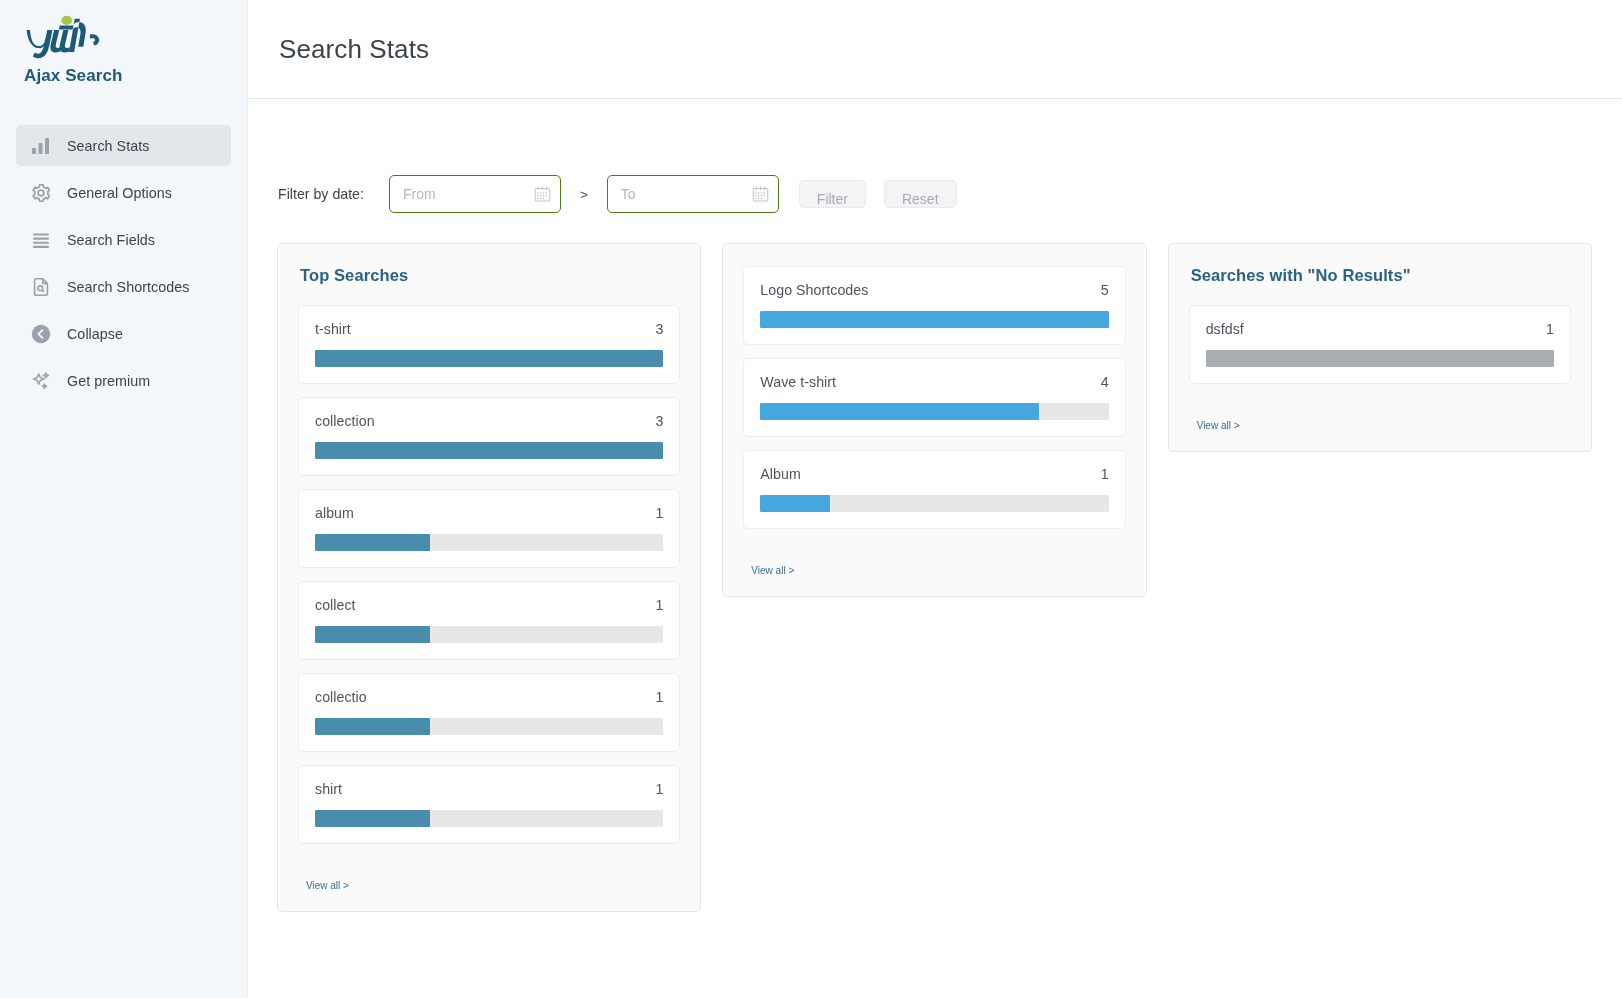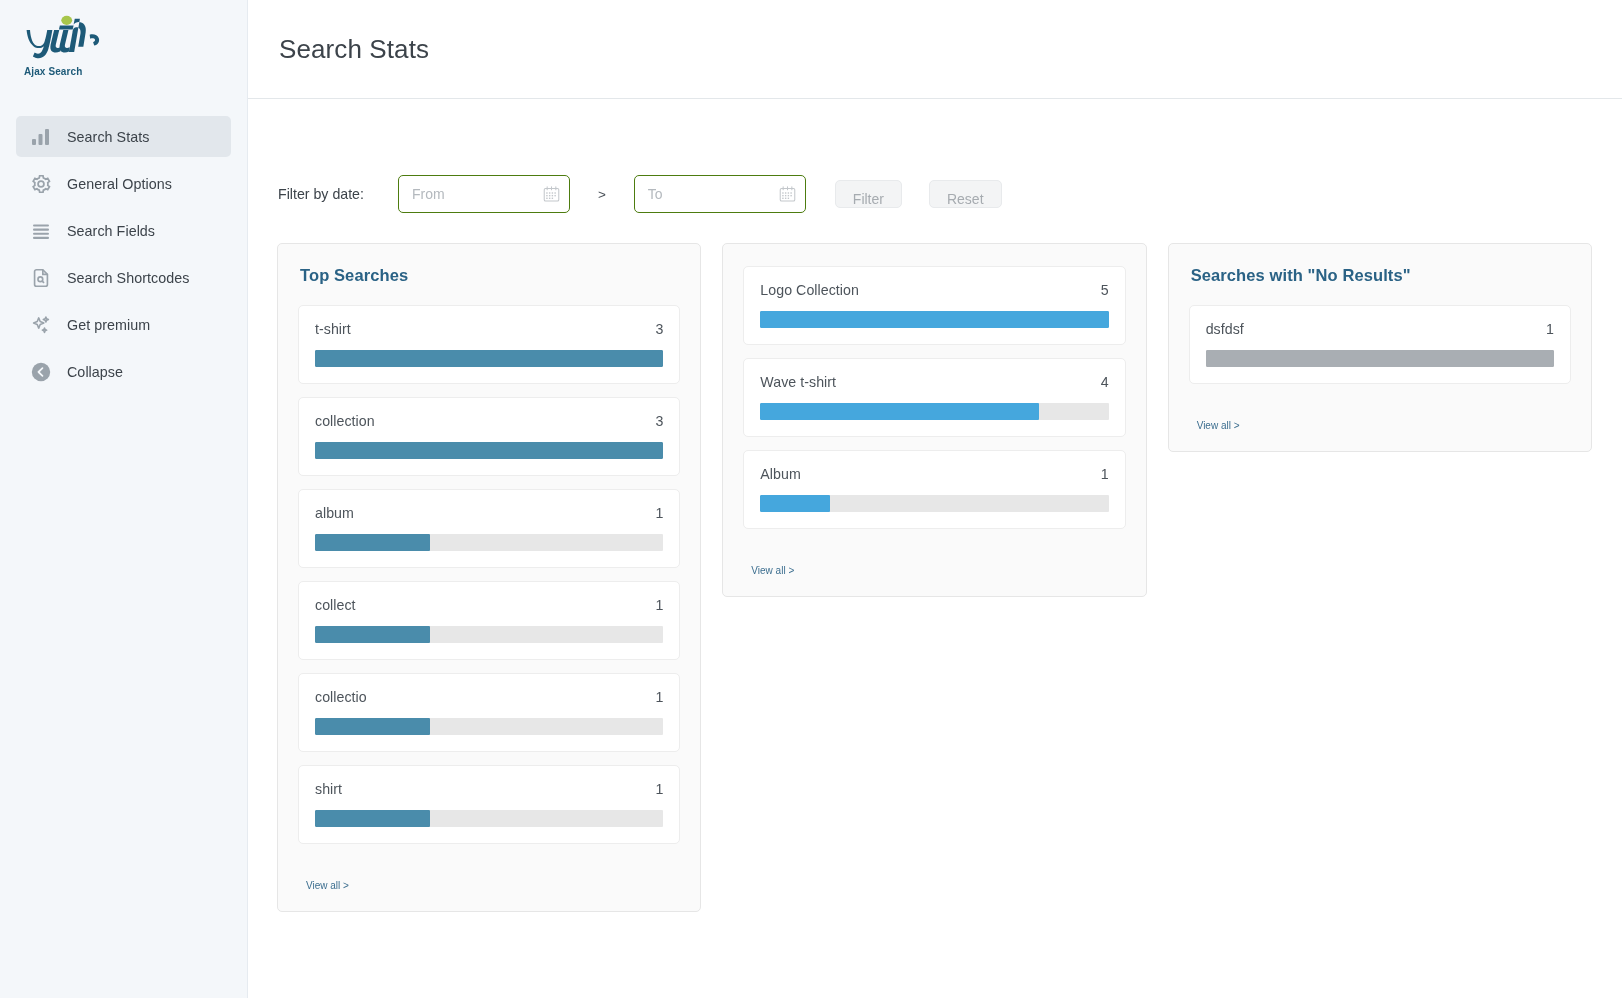--- a/index.html
+++ b/index.html
@@ -40,21 +40,21 @@
 
   .brand-logo {
     display: block;
     width: 86px;
     height: 46px;
   }
 
   .brand-sub {
     margin-top: 6px;
     margin-left: 2px;
-    font-size: 10px;
+    font-size: 17px;
     font-weight: 700;
     color: #1d5a78;
     letter-spacing: 0.1px;
   }
 
   .nav {
     margin-top: 39px;
     padding: 0 16px;
   }
 
@@ -123,21 +123,21 @@
     flex: 1;
     background: #ffffff;
     padding: 0 0 0 0;
     overflow: hidden;
   }
 
   
   .filter-bar {
     display: flex;
     align-items: center;
-    gap: 16px;
+    gap: 7px;
     padding: 76px 0 0 30px;
   }
 
   .filter-label {
     font-size: 14.2px;
     color: #3c434a;
     margin-right: 18px;
     white-space: nowrap;
   }
 
@@ -334,39 +334,39 @@
           <svg width="22" height="22" viewBox="0 0 24 24" fill="none" stroke="#9aa3ab" stroke-width="1.8">
             <path d="M14 3H7a2 2 0 00-2 2v14a2 2 0 002 2h10a2 2 0 002-2V8z"></path>
             <path d="M14 3v5h5"></path>
             <circle cx="11.3" cy="13.4" r="2.6"></circle>
             <path d="M13.3 15.4l2 2"></path>
           </svg>
         </span>
         <span class="nav-label">Search Shortcodes</span>
       </div>
 
+      <div class="nav-item collapse-item">
+        <span class="nav-icon">
+          <svg width="22" height="22" viewBox="0 0 24 24">
+            <circle cx="12" cy="12" r="10" fill="#9aa3ab"></circle>
+            <path d="M13.6 7.8L9.2 12l4.4 4.2" fill="none" stroke="#f4f7fa" stroke-width="1.9" stroke-linecap="round" stroke-linejoin="round"></path>
+          </svg>
+        </span>
+        <span class="nav-label">Collapse</span>
+      </div>
+
       <div class="nav-item">
         <span class="nav-icon">
           <svg width="22" height="22" viewBox="0 0 24 24" fill="none" stroke="#9aa3ab" stroke-width="1.7" stroke-linejoin="round">
             <path d="M9.5 4.2l1.6 4 4 1.6-4 1.6-1.6 4-1.6-4-4-1.6 4-1.6z"></path>
             <path d="M17.3 3.2l.8 2 2 .8-2 .8-.8 2-.8-2-2-.8 2-.8z"></path>
             <path d="M15.8 15.2l.7 1.7 1.7.7-1.7.7-.7 1.7-.7-1.7-1.7-.7 1.7-.7z"></path>
           </svg>
         </span>
         <span class="nav-label">Get premium</span>
-      </div>
-
-      <div class="nav-item collapse-item">
-        <span class="nav-icon">
-          <svg width="22" height="22" viewBox="0 0 24 24">
-            <circle cx="12" cy="12" r="10" fill="#9aa3ab"></circle>
-            <path d="M13.6 7.8L9.2 12l4.4 4.2" fill="none" stroke="#f4f7fa" stroke-width="1.9" stroke-linecap="round" stroke-linejoin="round"></path>
-          </svg>
-        </span>
-        <span class="nav-label">Collapse</span>
       </div>
 
     </nav>
   </aside>
 
   <main class="main">
 
     <div class="page-header">
       <h1 class="page-title">Search Stats</h1>
     </div>
@@ -491,21 +491,21 @@
 
           <div class="view-all-wrap">
             <a class="view-all">View all &gt;</a>
           </div>
         </section>
 
         <section class="stat-card tall">
 
           <div class="stat-item">
             <div class="stat-item-head">
-              <span class="stat-name">Logo Collection</span>
+              <span class="stat-name">Logo Shortcodes</span>
               <span class="stat-count">5</span>
             </div>
             <div class="bar-track">
               <div class="bar-fill" style="width:100%;background:#45a7dd"></div>
             </div>
           </div>
 
           <div class="stat-item">
             <div class="stat-item-head">
               <span class="stat-name">Wave t-shirt</span>

